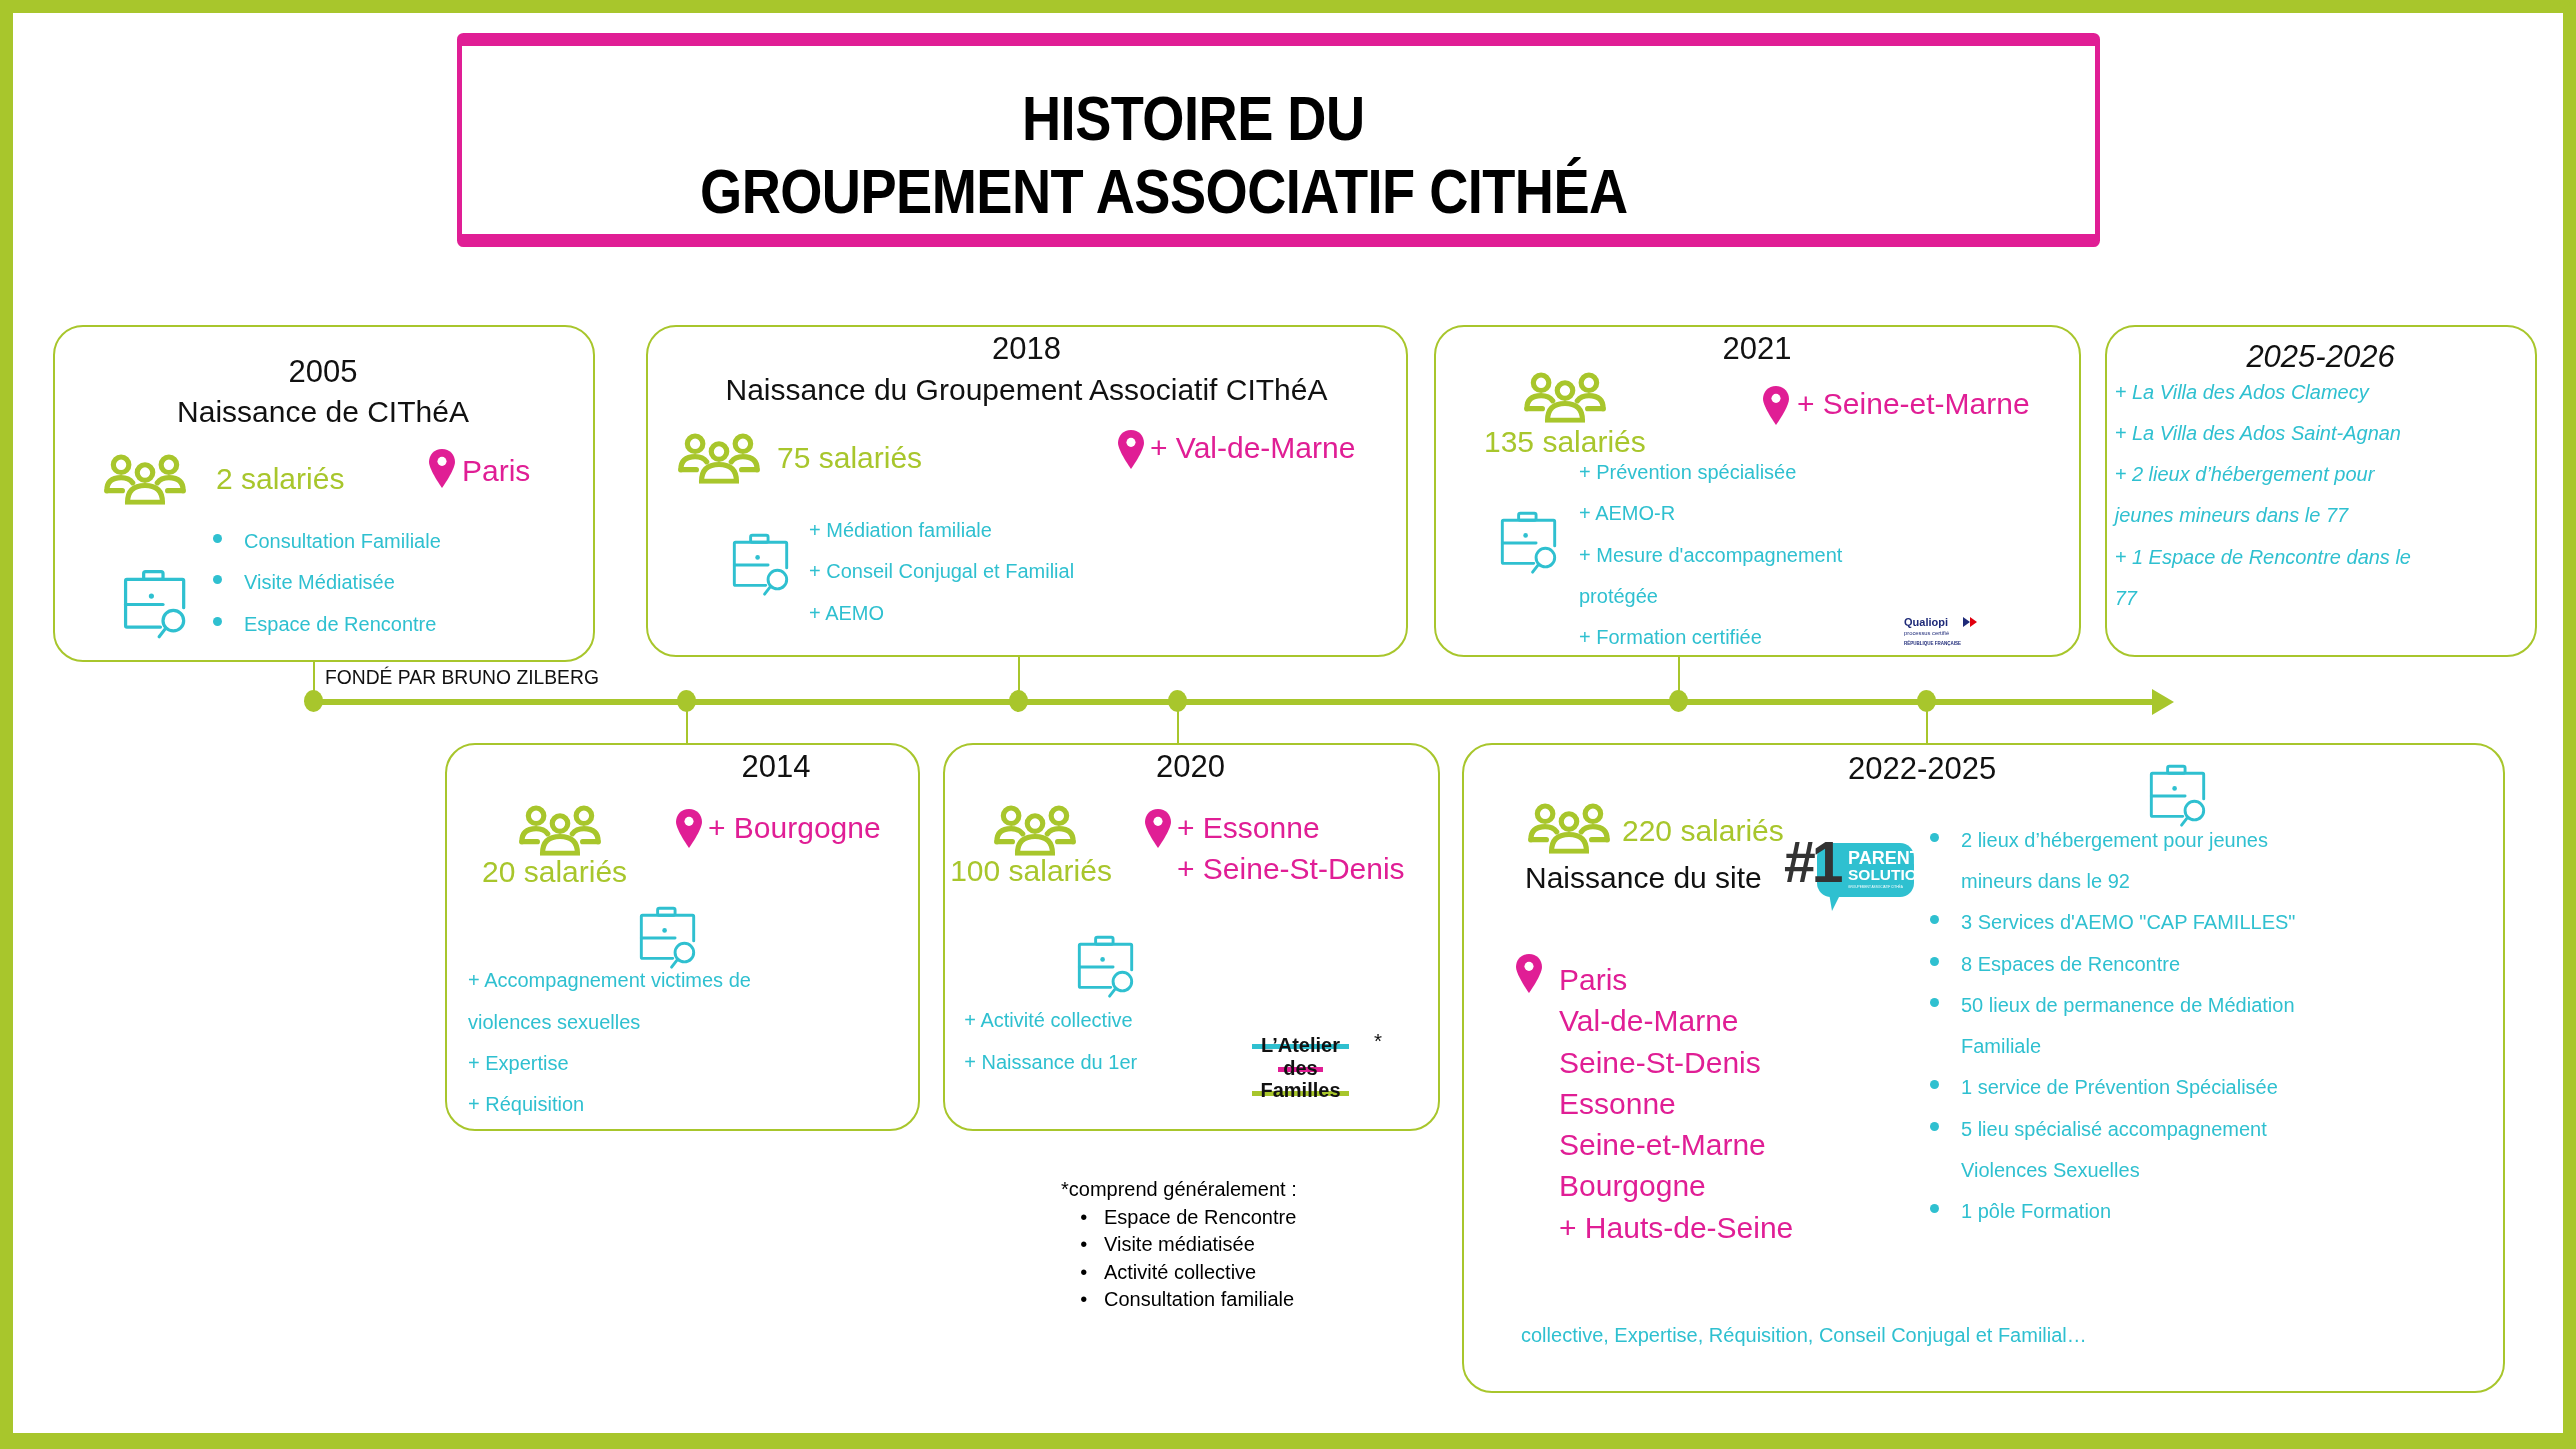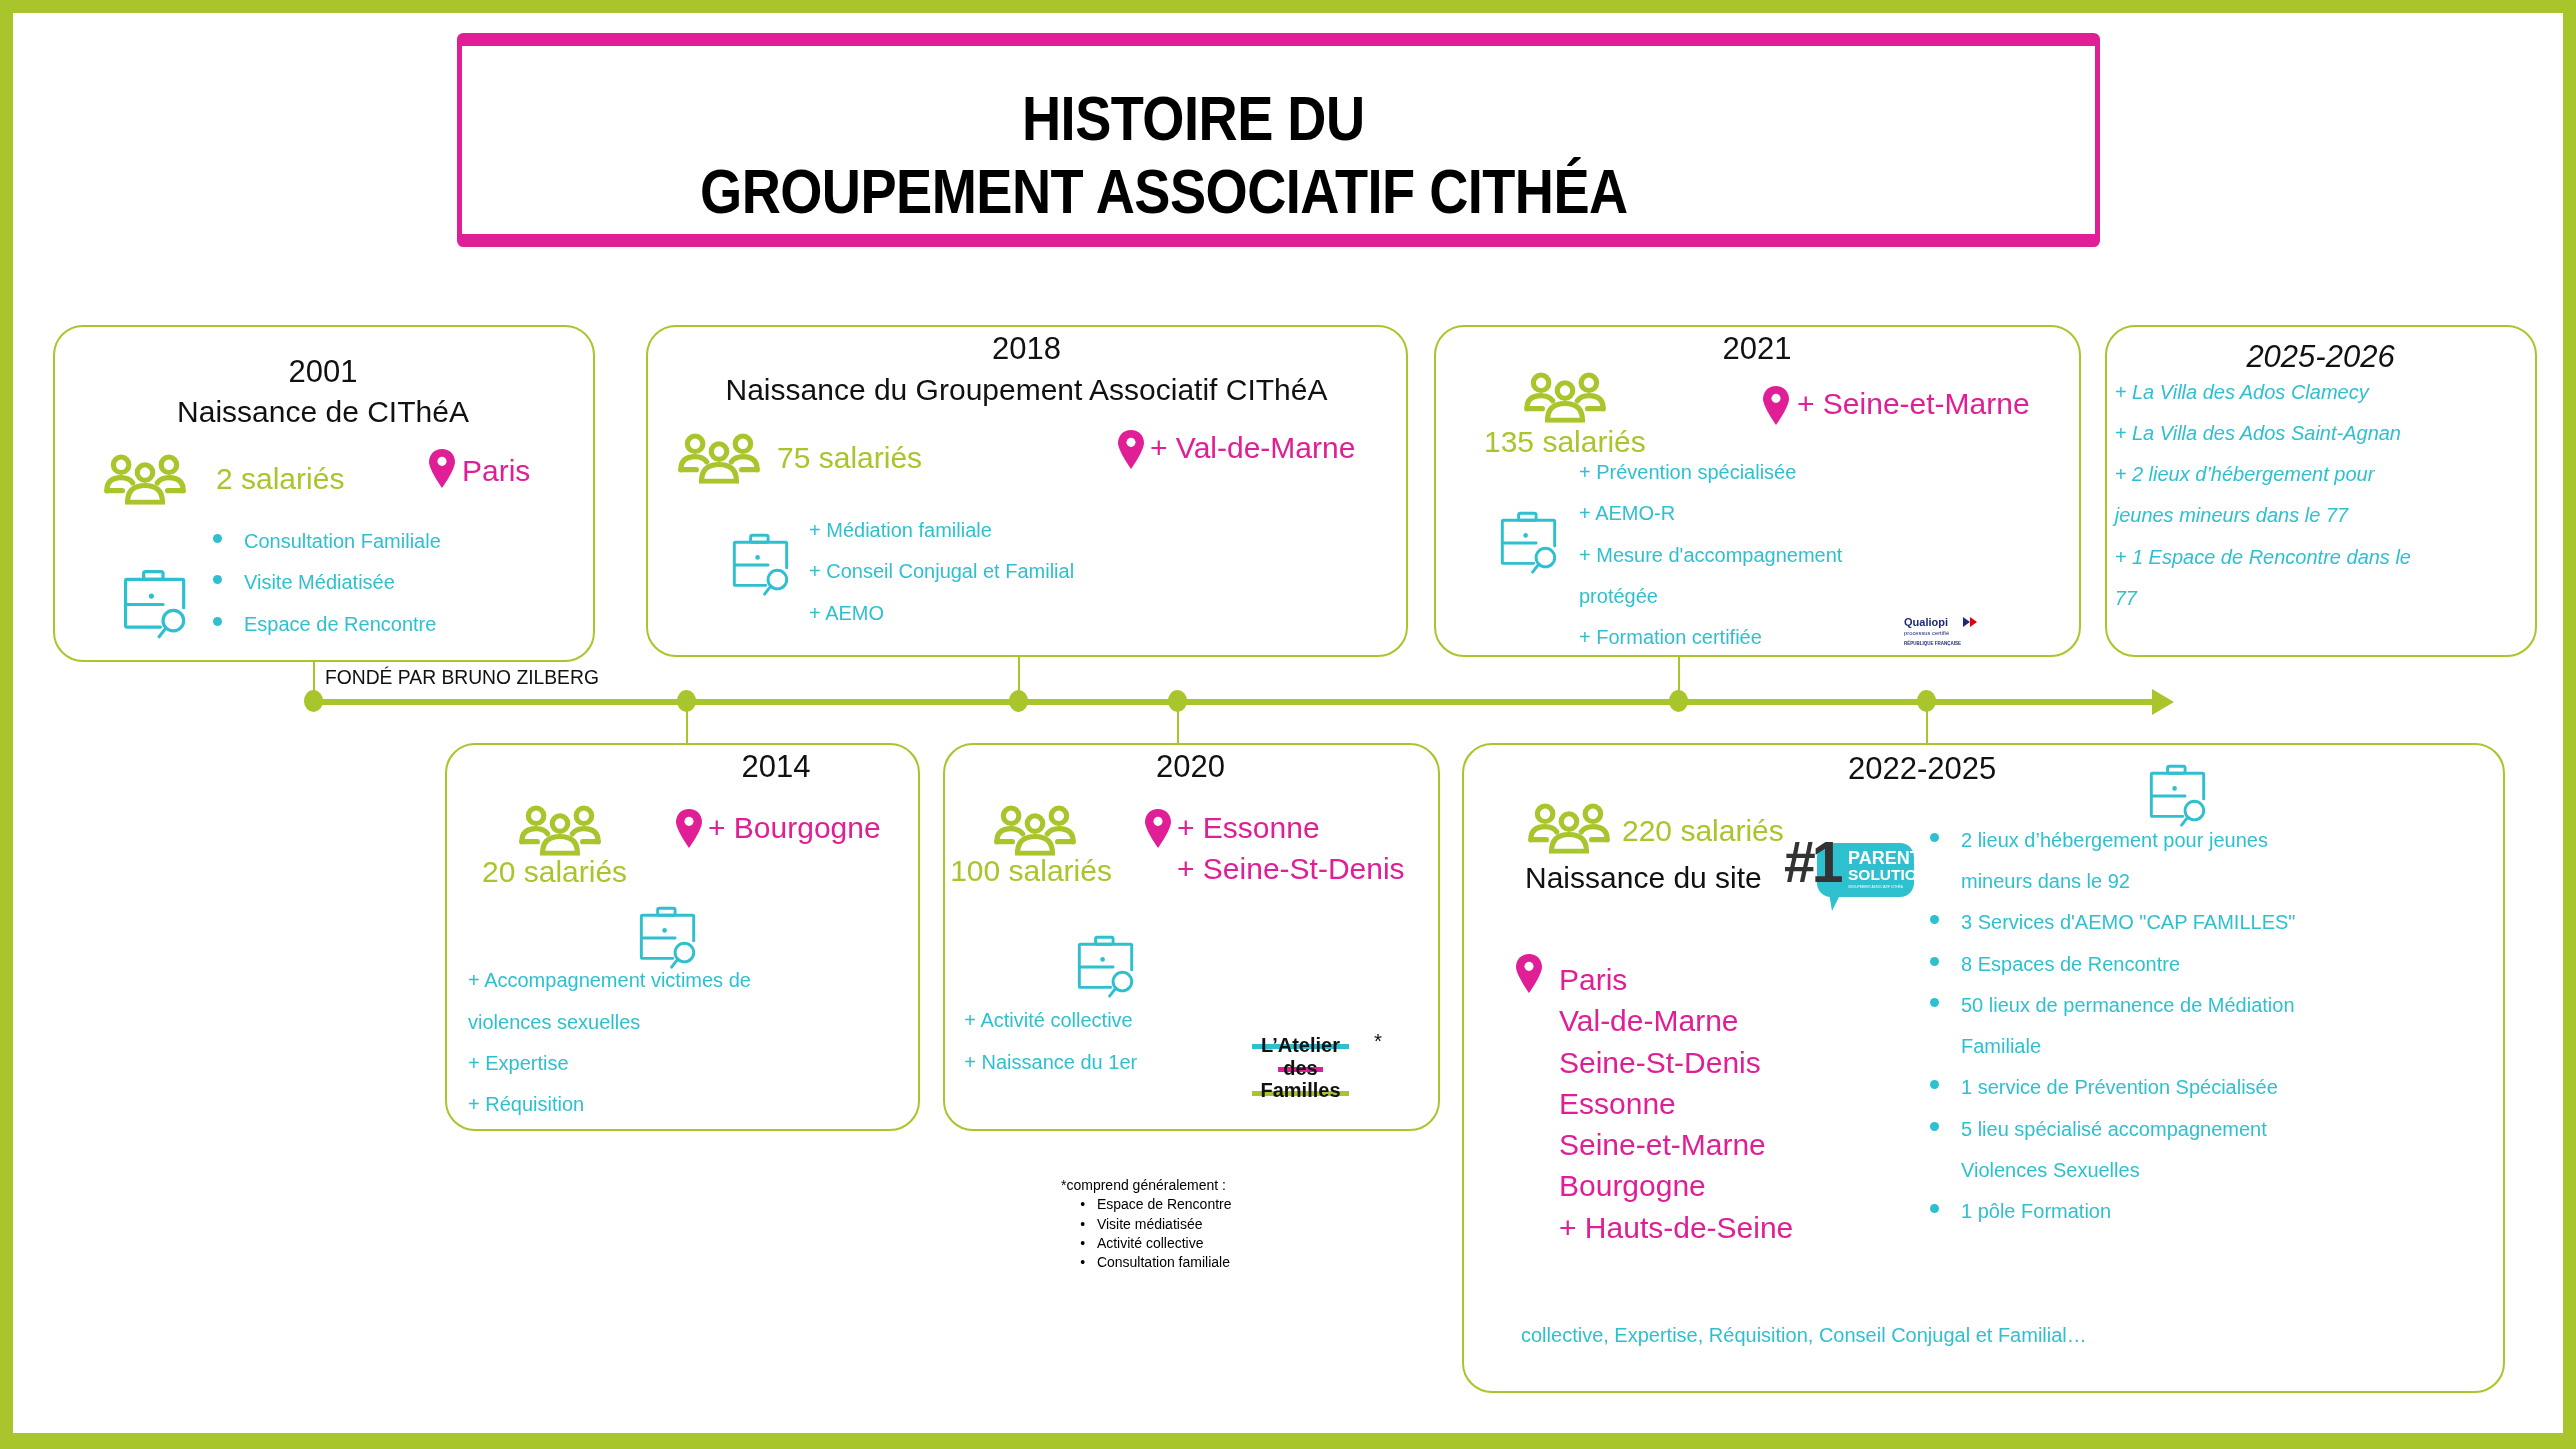--- a/index.html
+++ b/index.html
@@ -34,21 +34,21 @@
   .year { font-size:31px; color:#111; }
   .list-line { position:absolute; white-space:nowrap; font-size:20px; line-height:1; color:#2fc0d0; }
   .bullet-dot { display:inline-block; width:9px; height:9px; border-radius:50%; background:#2fc0d0; margin-right:22px; vertical-align:middle; position:relative; top:-3.9px; }
   .ital { font-style:italic; }
   .timeline-line { position:absolute; left:314px; top:699px; width:1842px; height:5.8px; background:#a8c62c; }
   .timeline-arrow { position:absolute; left:2152px; top:689px; width:0; height:0;
     border-top:13px solid transparent; border-bottom:13px solid transparent; border-left:22.5px solid #a8c62c; }
   .dot { position:absolute; width:19.3px; height:22px; border-radius:50%; background:#a8c62c; }
   .vconn { position:absolute; width:1.9px; background:#a8c62c; }
   .icon { position:absolute; }
-  .footnote { position:absolute; font-size:14px; color:#000; line-height:1.38; white-space:nowrap; }
+  .footnote { position:absolute; font-size:20px; color:#000; line-height:1.38; white-space:nowrap; }
 </style>
 </head>
 <body>
 
 <svg width="0" height="0" style="position:absolute">
   <defs>
     <symbol id="people" viewBox="0 0 130 80">
       <g fill="none" stroke="#a8c62c" stroke-width="8" stroke-linecap="round">
         <circle cx="28" cy="18" r="12"></circle>
         <circle cx="102" cy="18" r="12"></circle>
@@ -96,21 +96,21 @@
 <div class="vconn" style="left:313px; top:662px; height:32px;"></div>
 <div class="vconn" style="left:686px; top:708px; height:35px;"></div>
 <div class="vconn" style="left:1018px; top:657px; height:37px;"></div>
 <div class="vconn" style="left:1177px; top:708px; height:35px;"></div>
 <div class="vconn" style="left:1678px; top:657px; height:37px;"></div>
 <div class="vconn" style="left:1926px; top:708px; height:35px;"></div>
 
 <div class="txt t-black" style="left:325px; top:668px; font-size:19.3px;">FONDÉ PAR BRUNO ZILBERG</div>
 
 <div class="box" style="left:53px; top:325px; width:542px; height:337px;">
-  <div class="txt year" style="left:0; width:536px; text-align:center; top:29px;">2001</div>
+  <div class="txt year" style="left:0; width:536px; text-align:center; top:29px;">2005</div>
   <div class="txt t-black" style="left:0; width:536px; text-align:center; top:70px;">Naissance de CIThéA</div>
   <svg class="icon" style="left:48px; top:126px;" width="84" height="52" viewBox="0 0 130 80">
       <use href="#people"></use>
     </svg>
   <div class="txt t-green" style="left:161px; top:137px;">2 salariés</div>
   <svg class="icon" style="left:374px; top:122px;" width="26" height="39" viewBox="0 0 40 60">
       <use href="#pin"></use>
     </svg>
   <div class="txt t-pink" style="left:407px; top:129px;">Paris</div>
   <svg class="icon" style="left:68px; top:242px;" width="71" height="71" viewBox="0 0 110 110">

